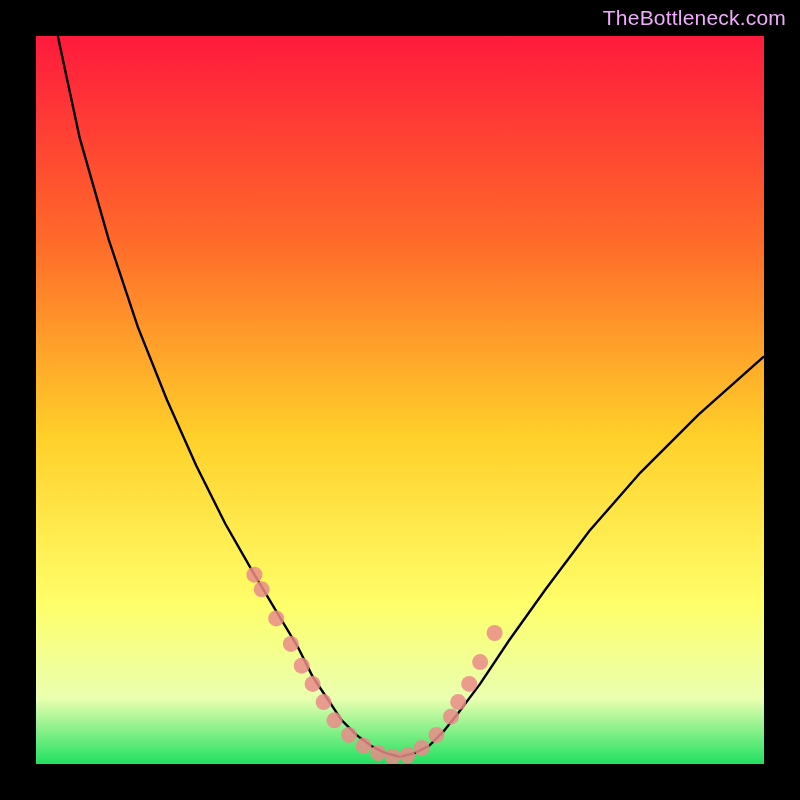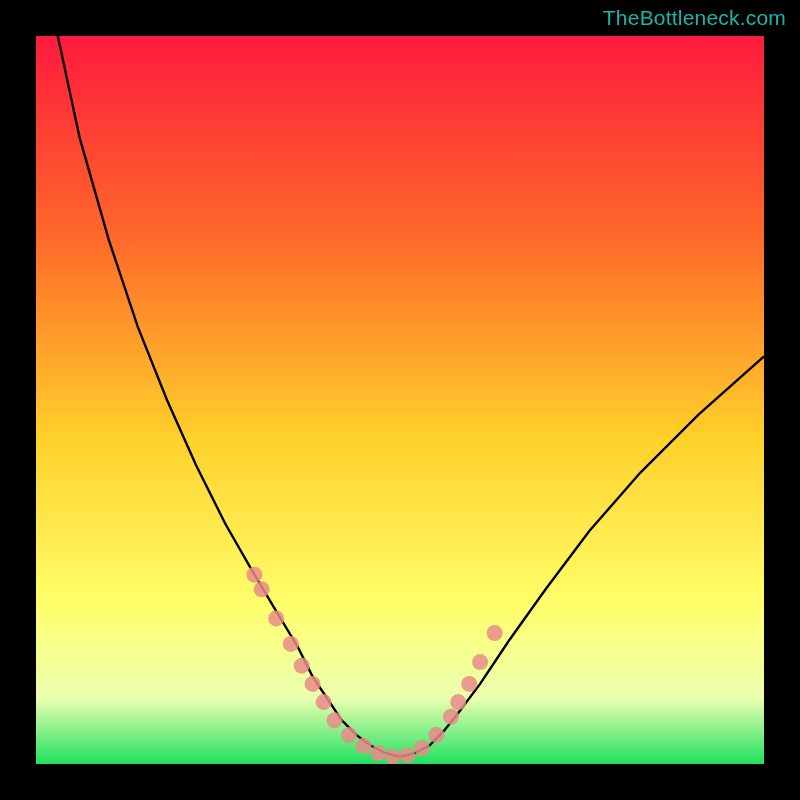--- a/index.html
+++ b/index.html
@@ -14,21 +14,21 @@
   .stage {
     position: relative;
     width: 800px;
     height: 800px;
     background: #000;
   }
   .watermark {
     position: absolute;
     top: 6px;
     right: 14px;
-    color: #14b8a6;
+    color: #f0abfc;
     font-size: 21px;
     font-weight: 500;
     letter-spacing: 0.2px;
     user-select: none;
   }
   .plot-frame {
     position: absolute;
     left: 36px;
     top: 36px;
     width: 728px;

